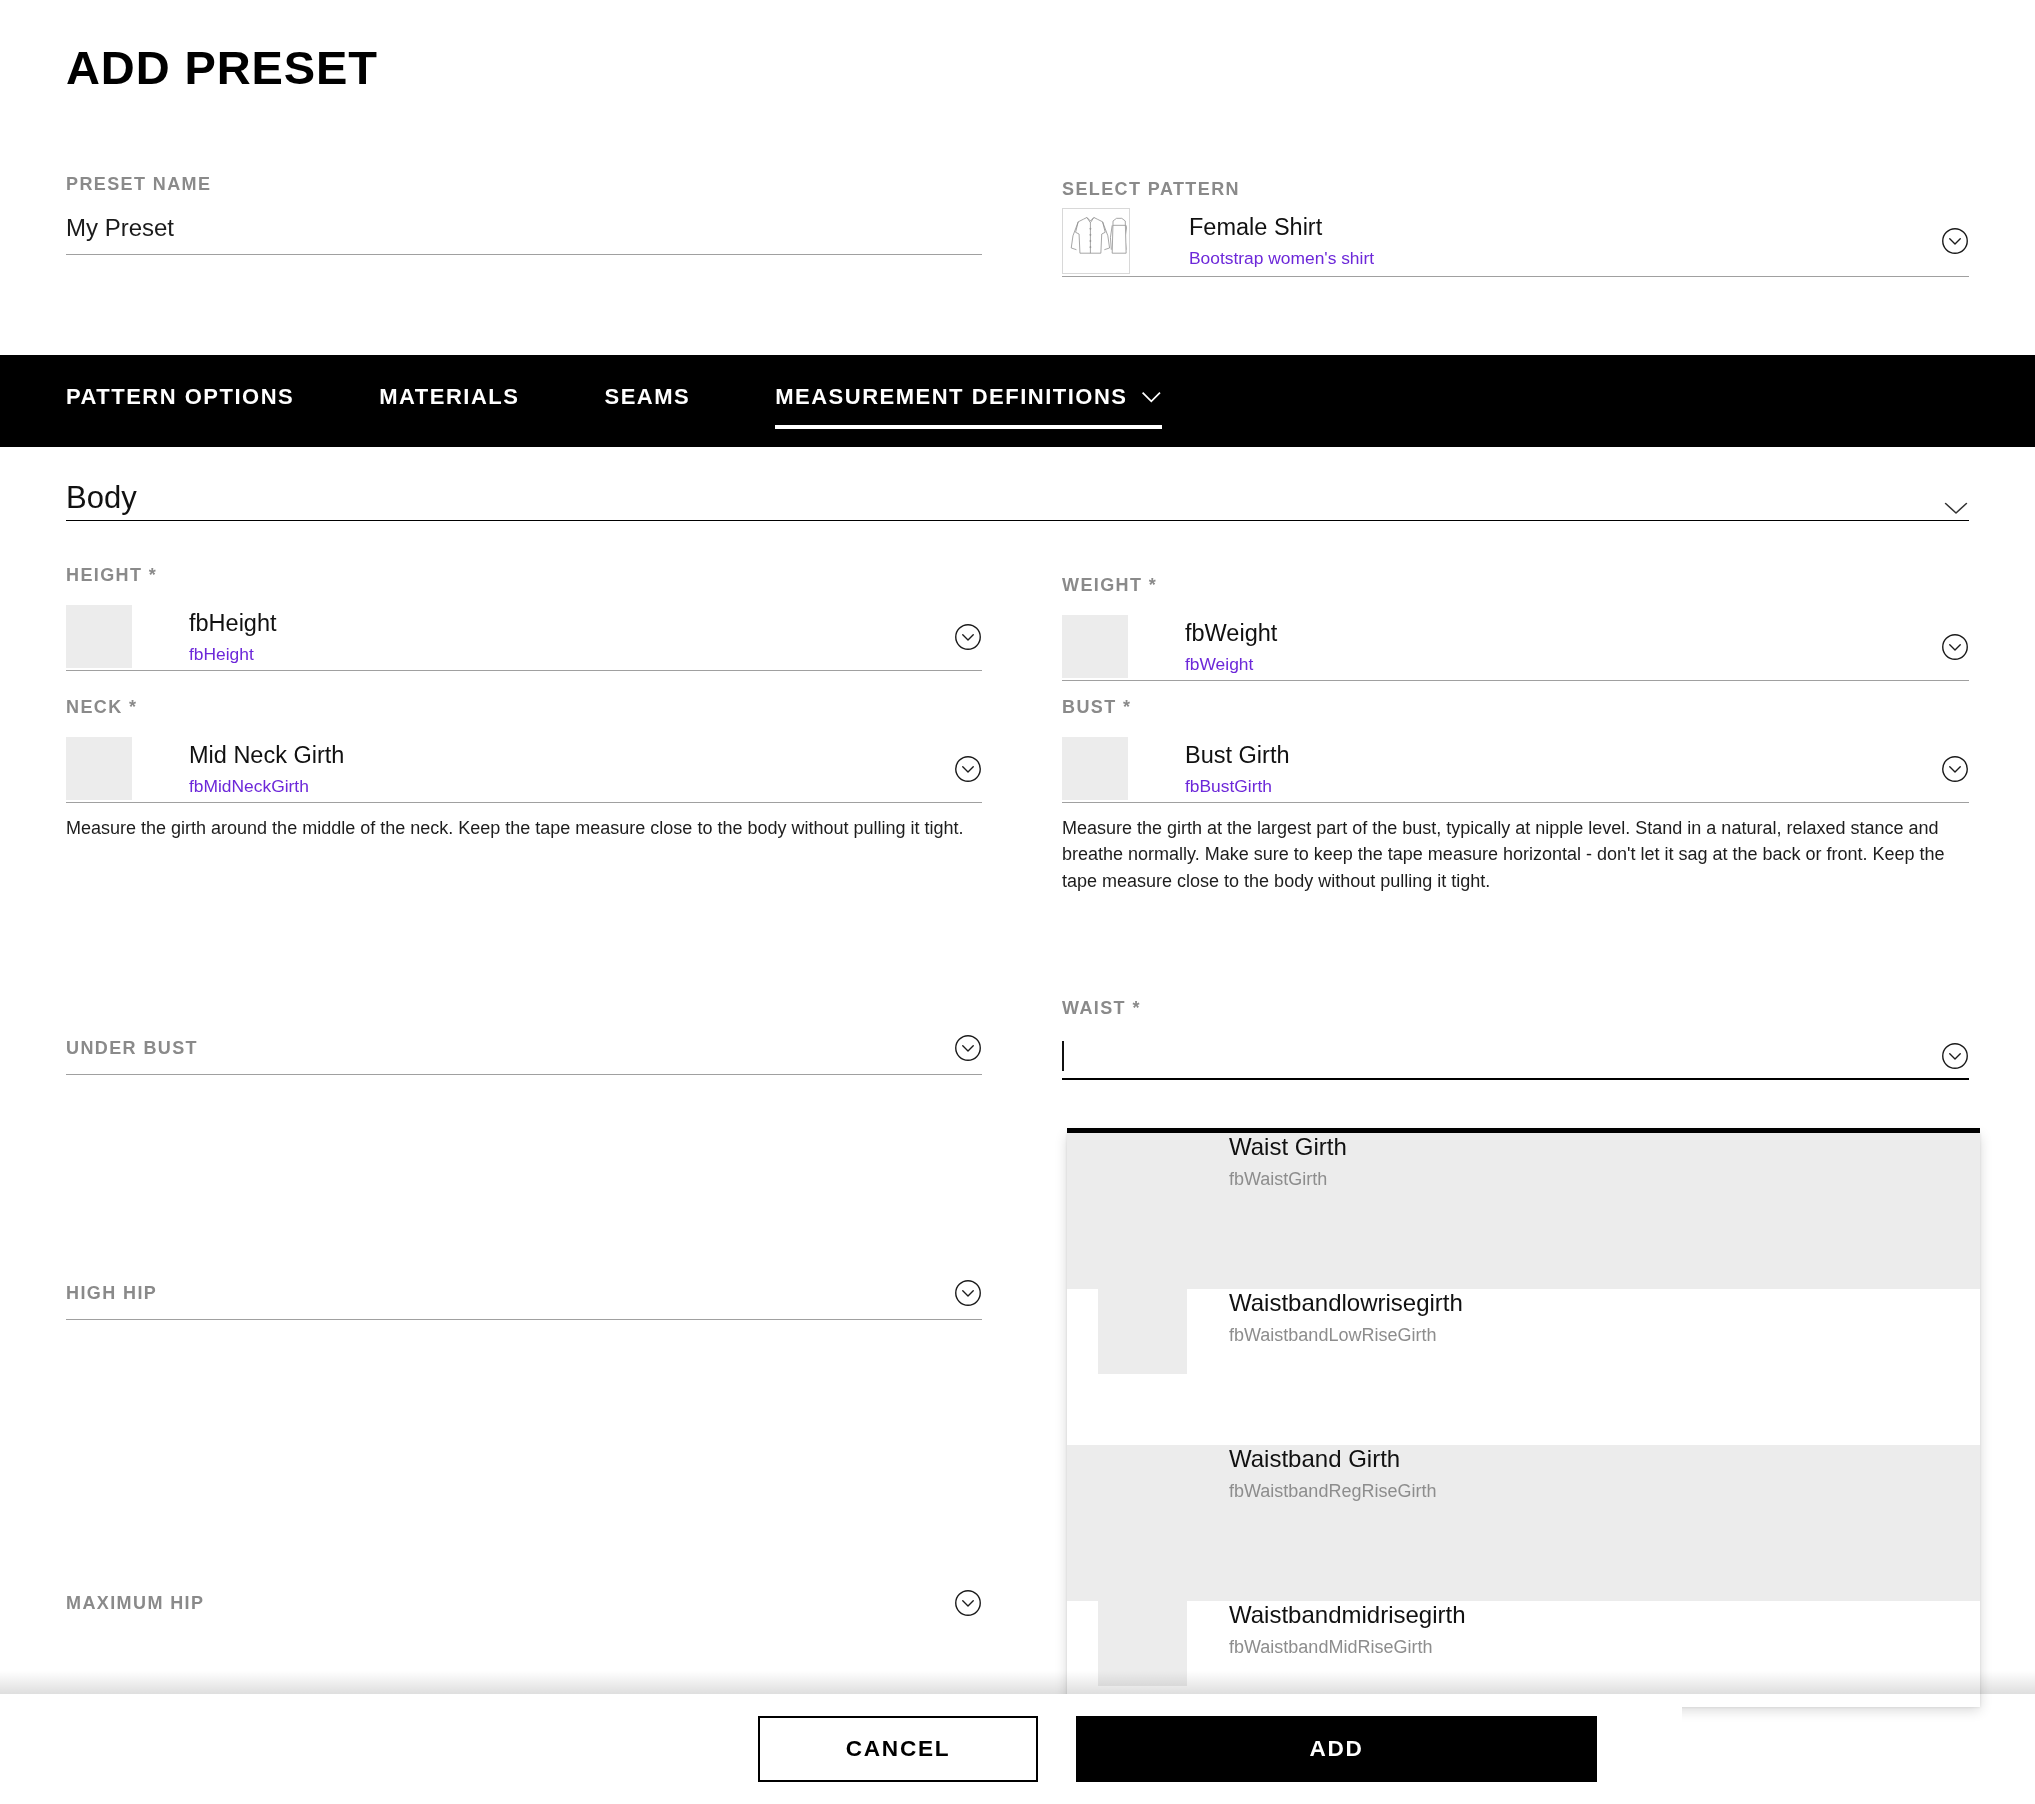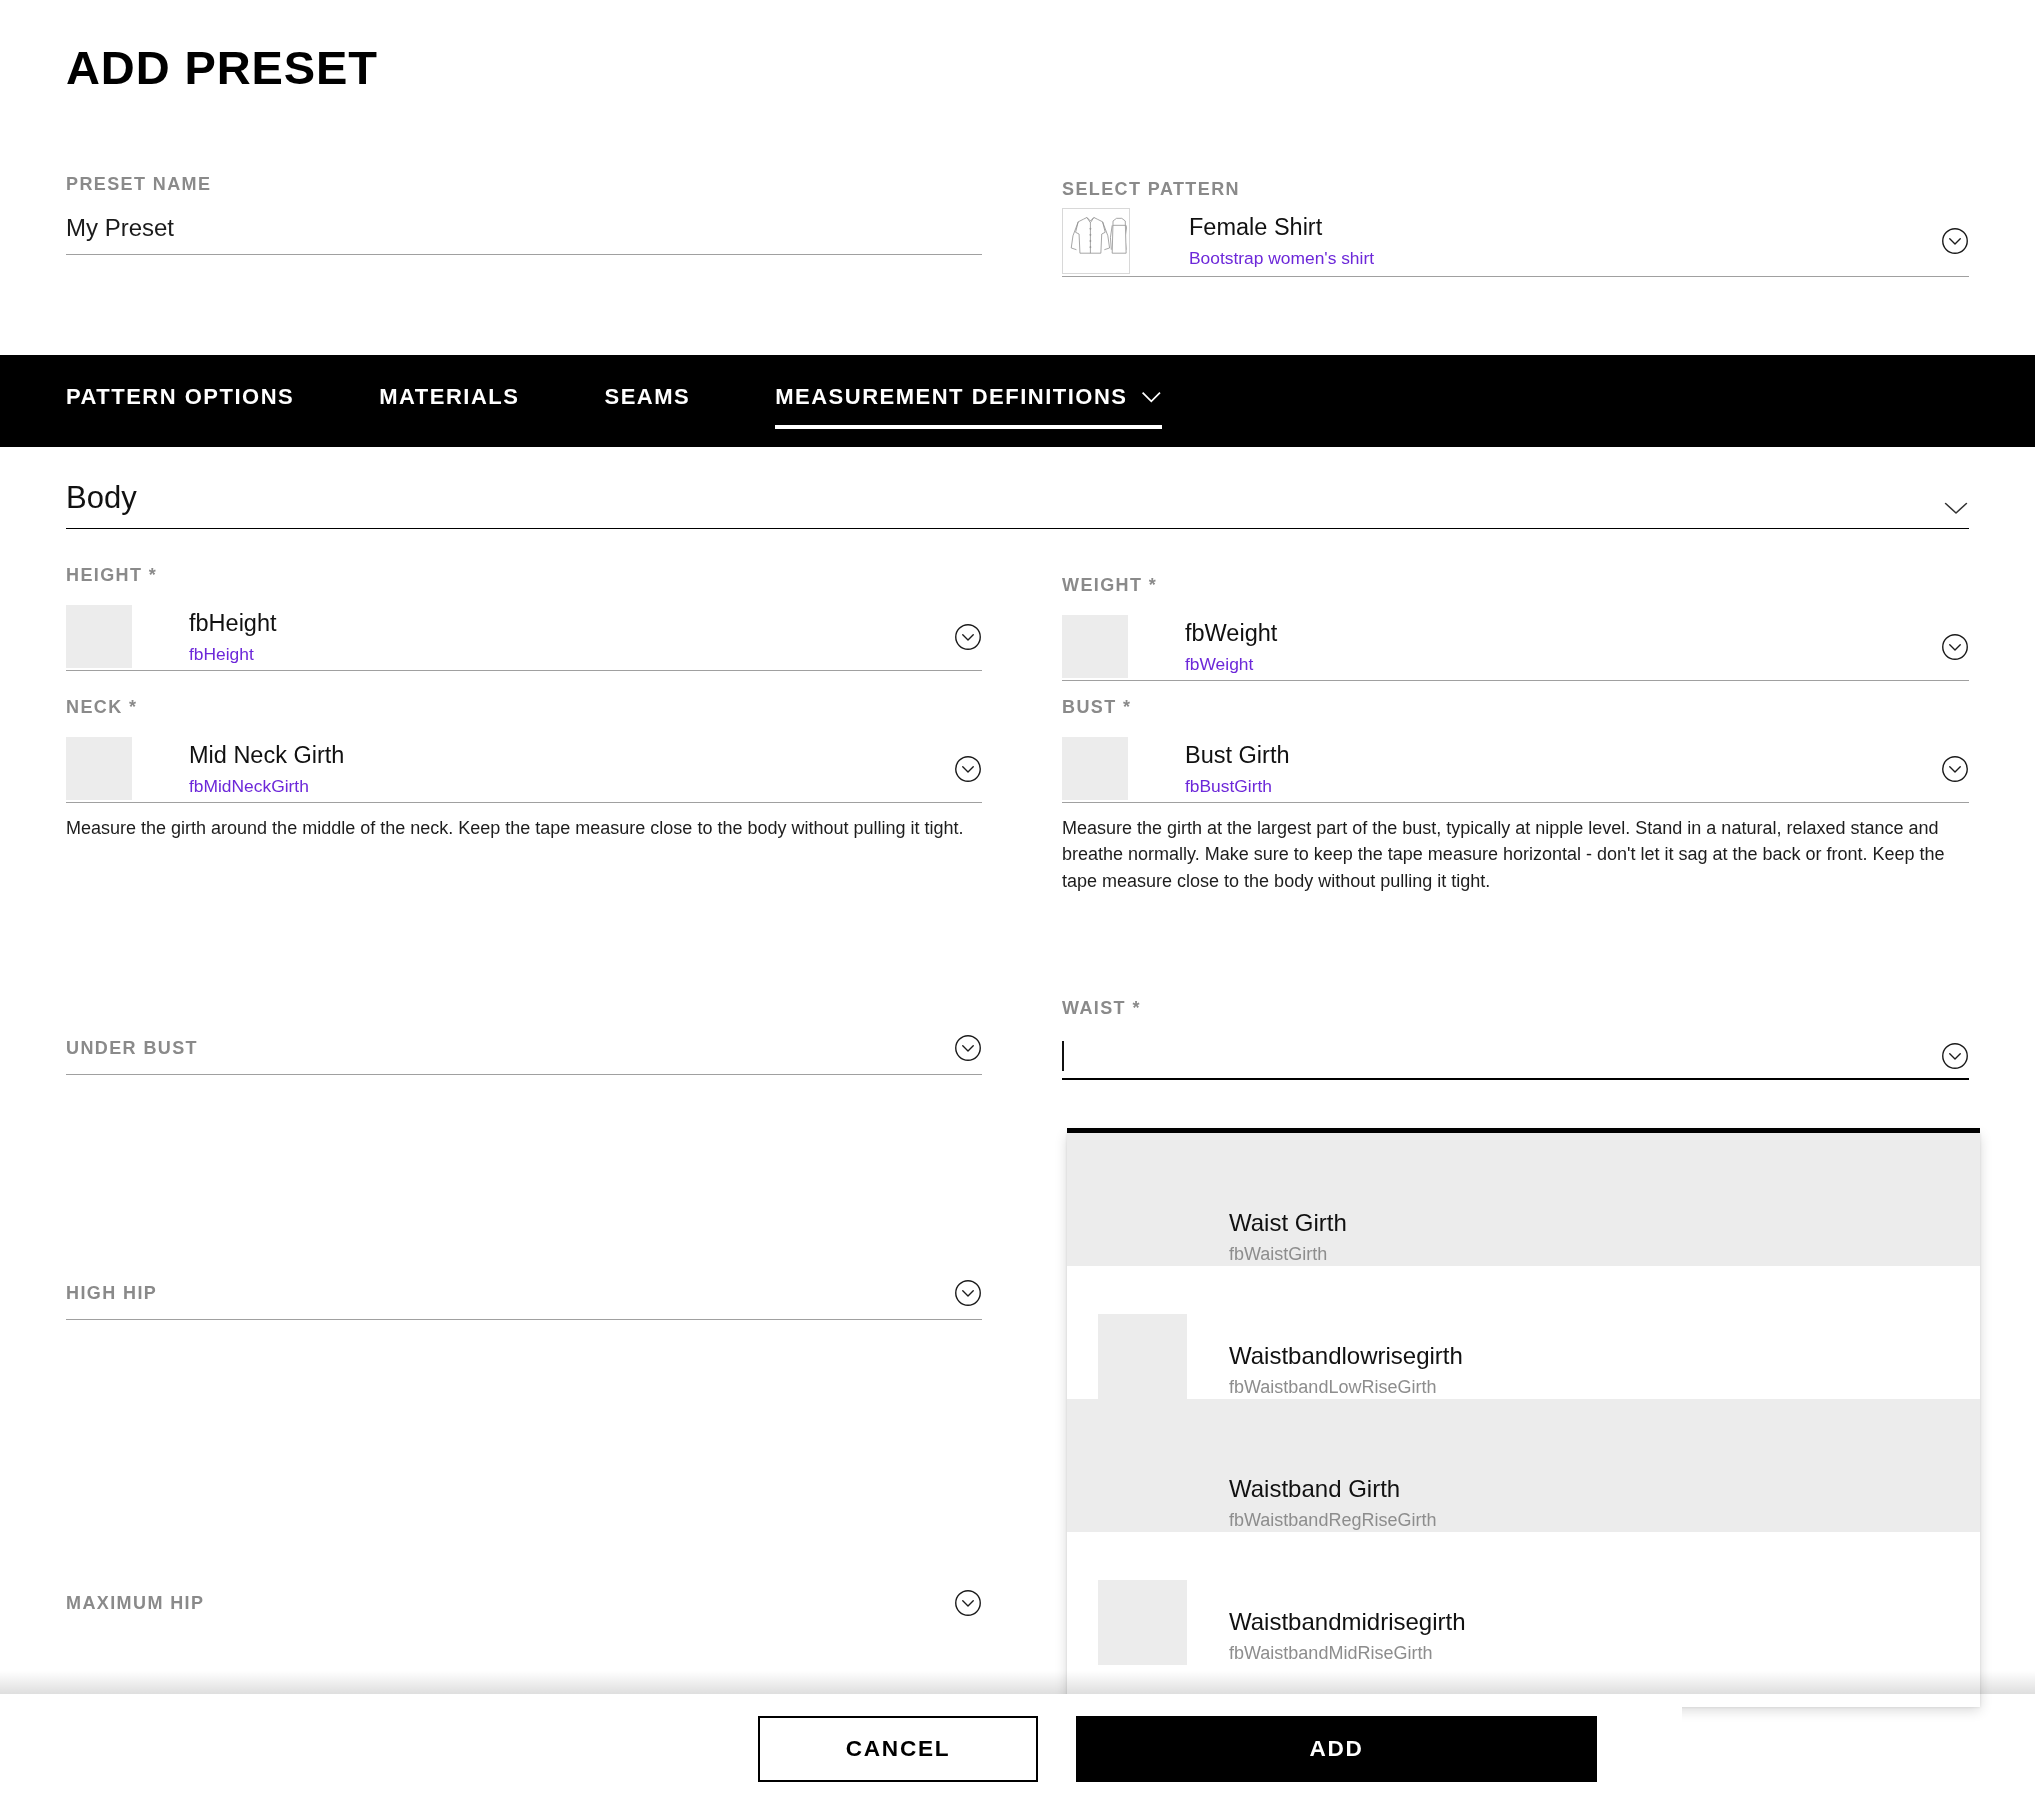--- a/index.html
+++ b/index.html
@@ -142,21 +142,21 @@
 
   
   .section-head {
     position: absolute;
     left: 66px; top: 480px;
     width: 1903px;
     display: flex;
     align-items: flex-end;
     justify-content: space-between;
     border-bottom: 1.7px solid #000;
-    padding-bottom: 12px;
+    padding-bottom: 4px;
   }
   .section-title {
     font-size: 31px;
     color: #111;
     font-weight: 400;
   }
 
   
   .form {
     position: absolute;
@@ -225,22 +225,22 @@
     width: 913px;
     background: #fff;
     border-top: 0;
     box-shadow: 0 2.6px 12px rgba(0,0,0,0.16), 0 0 2.6px rgba(0,0,0,0.10);
     overflow: hidden;
     height: 574px;
     z-index: 30;
   }
   .dd-item {
     display: flex;
-    align-items: flex-end;
-    height: 133px;
+    align-items: flex-start;
+    height: 156px;
     padding-left: 31px;
     background: #fff;
   }
   .dd-item.alt { background: #ececec; }
   .dd-thumb {
     width: 89px; height: 85px;
     background: #ececec;
     flex: 0 0 auto;
   }
   .dd-thumb.hidden { visibility: hidden; }

